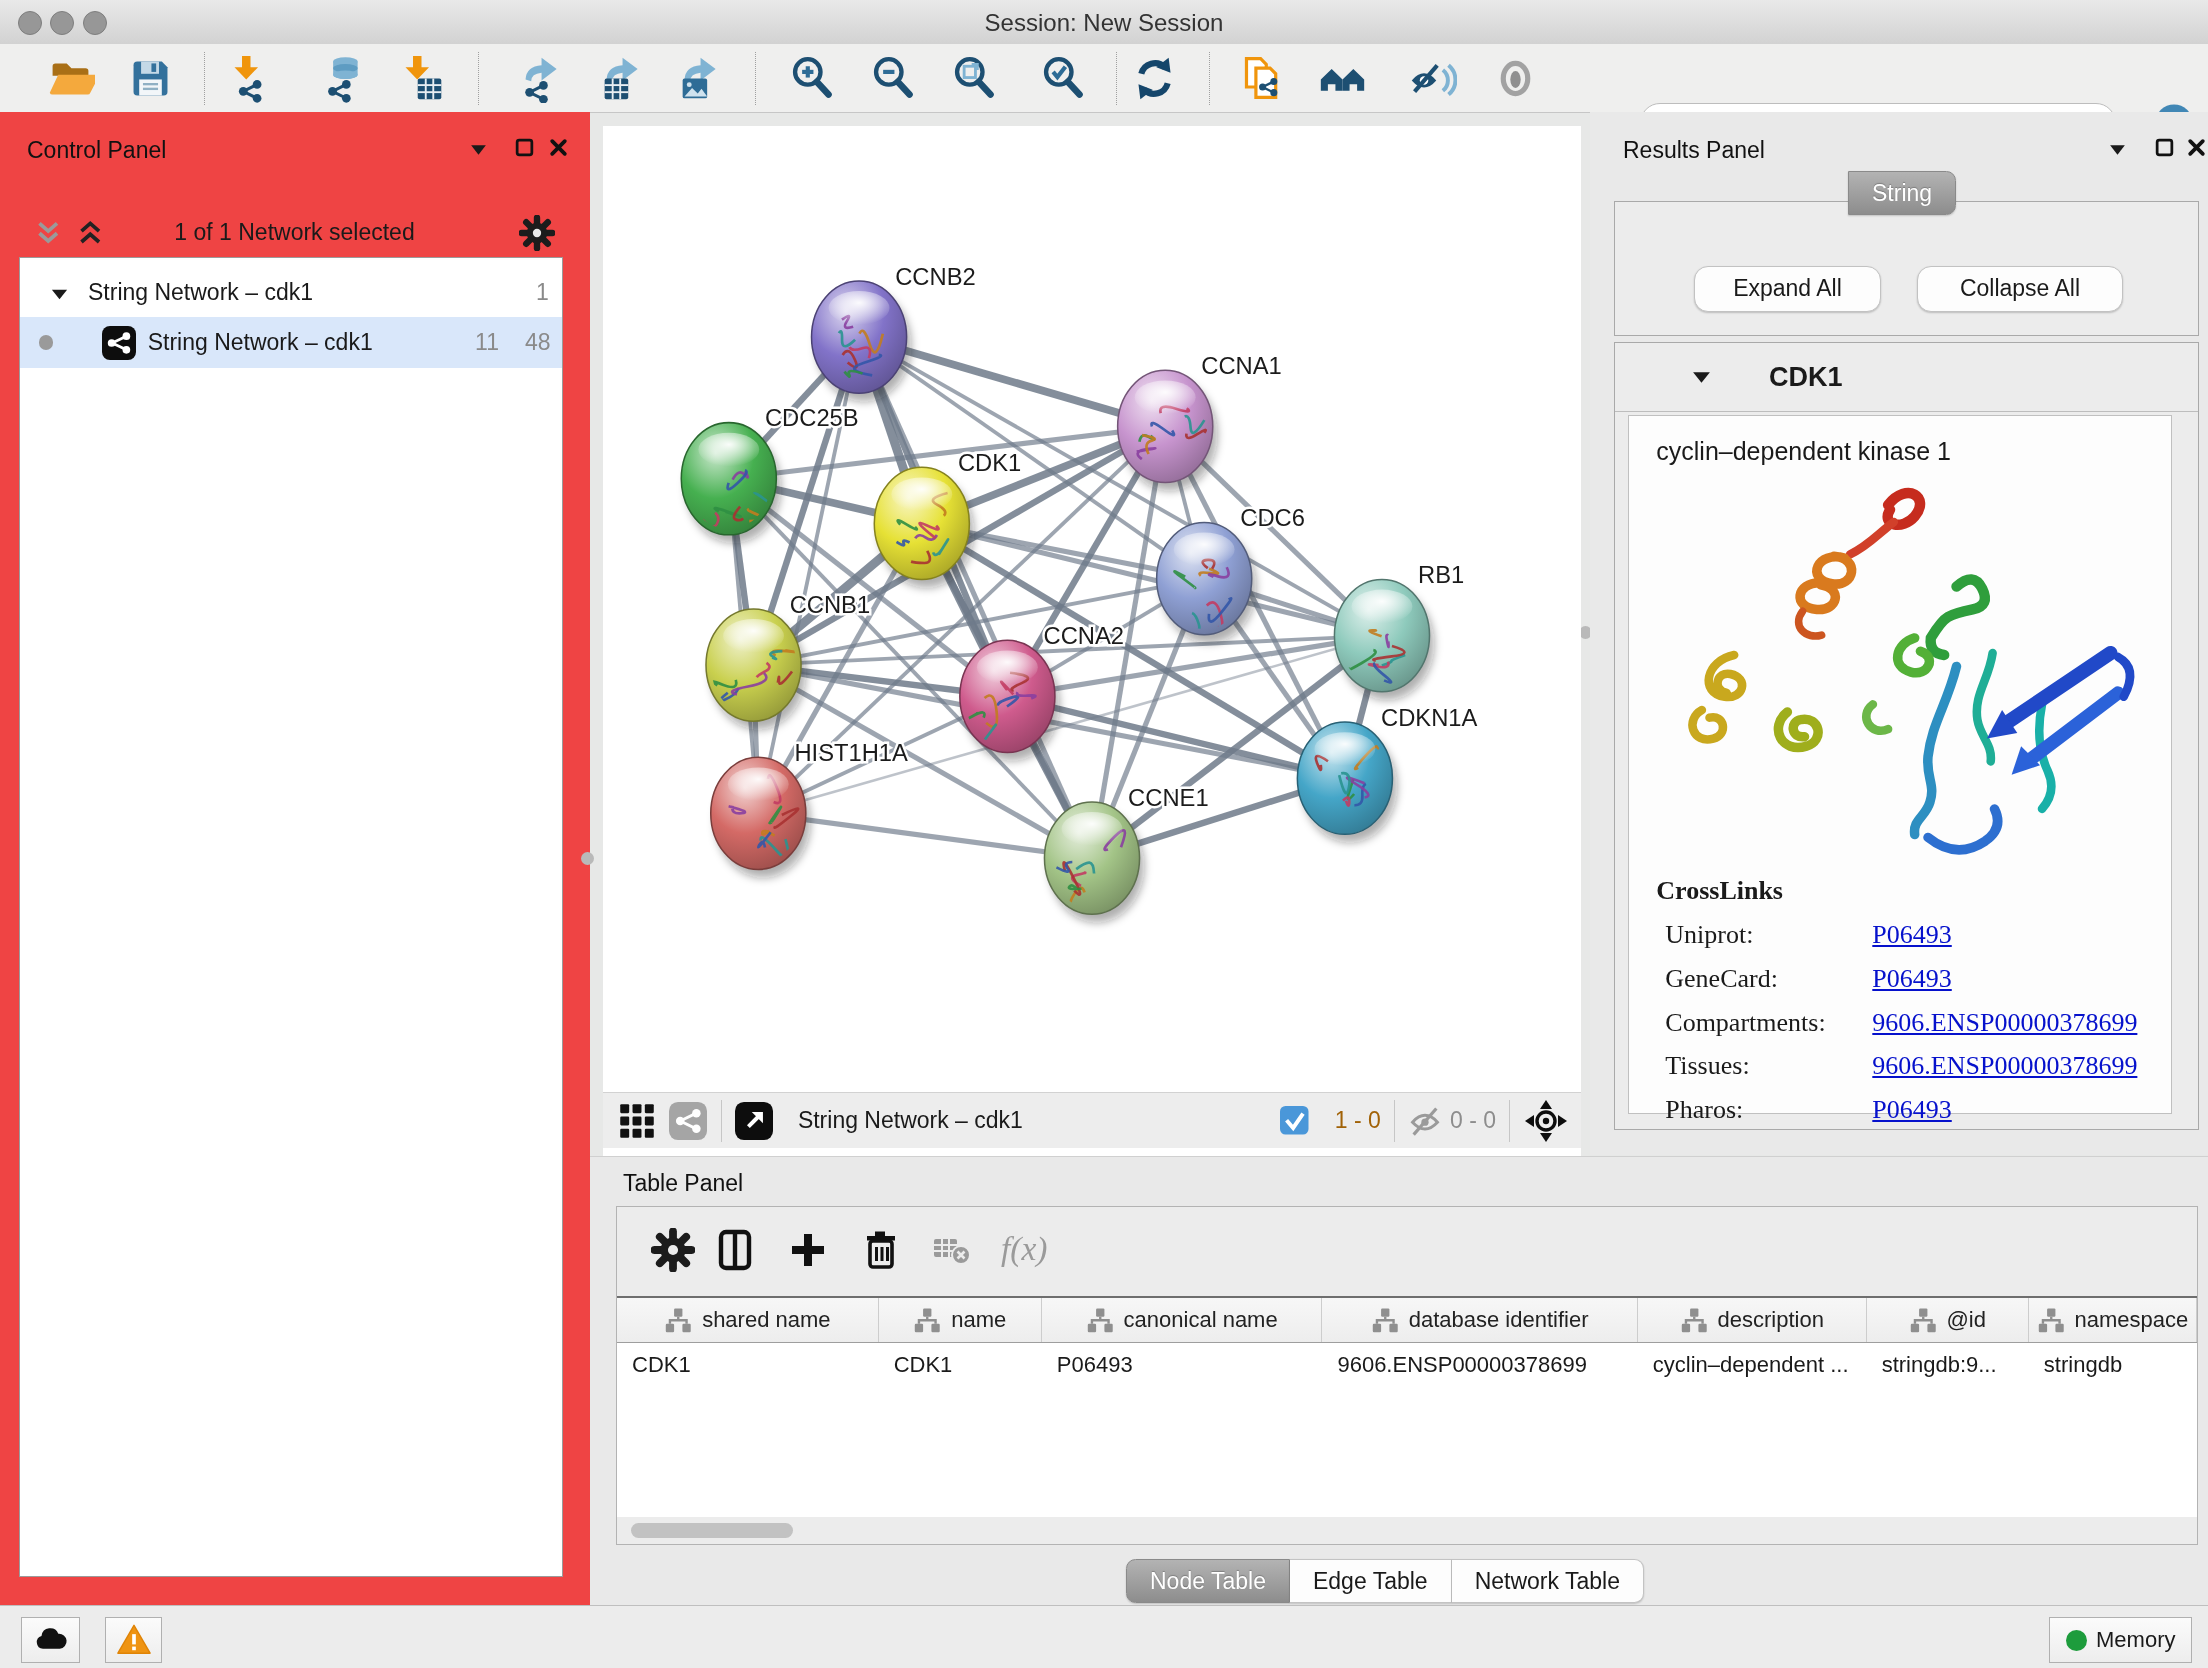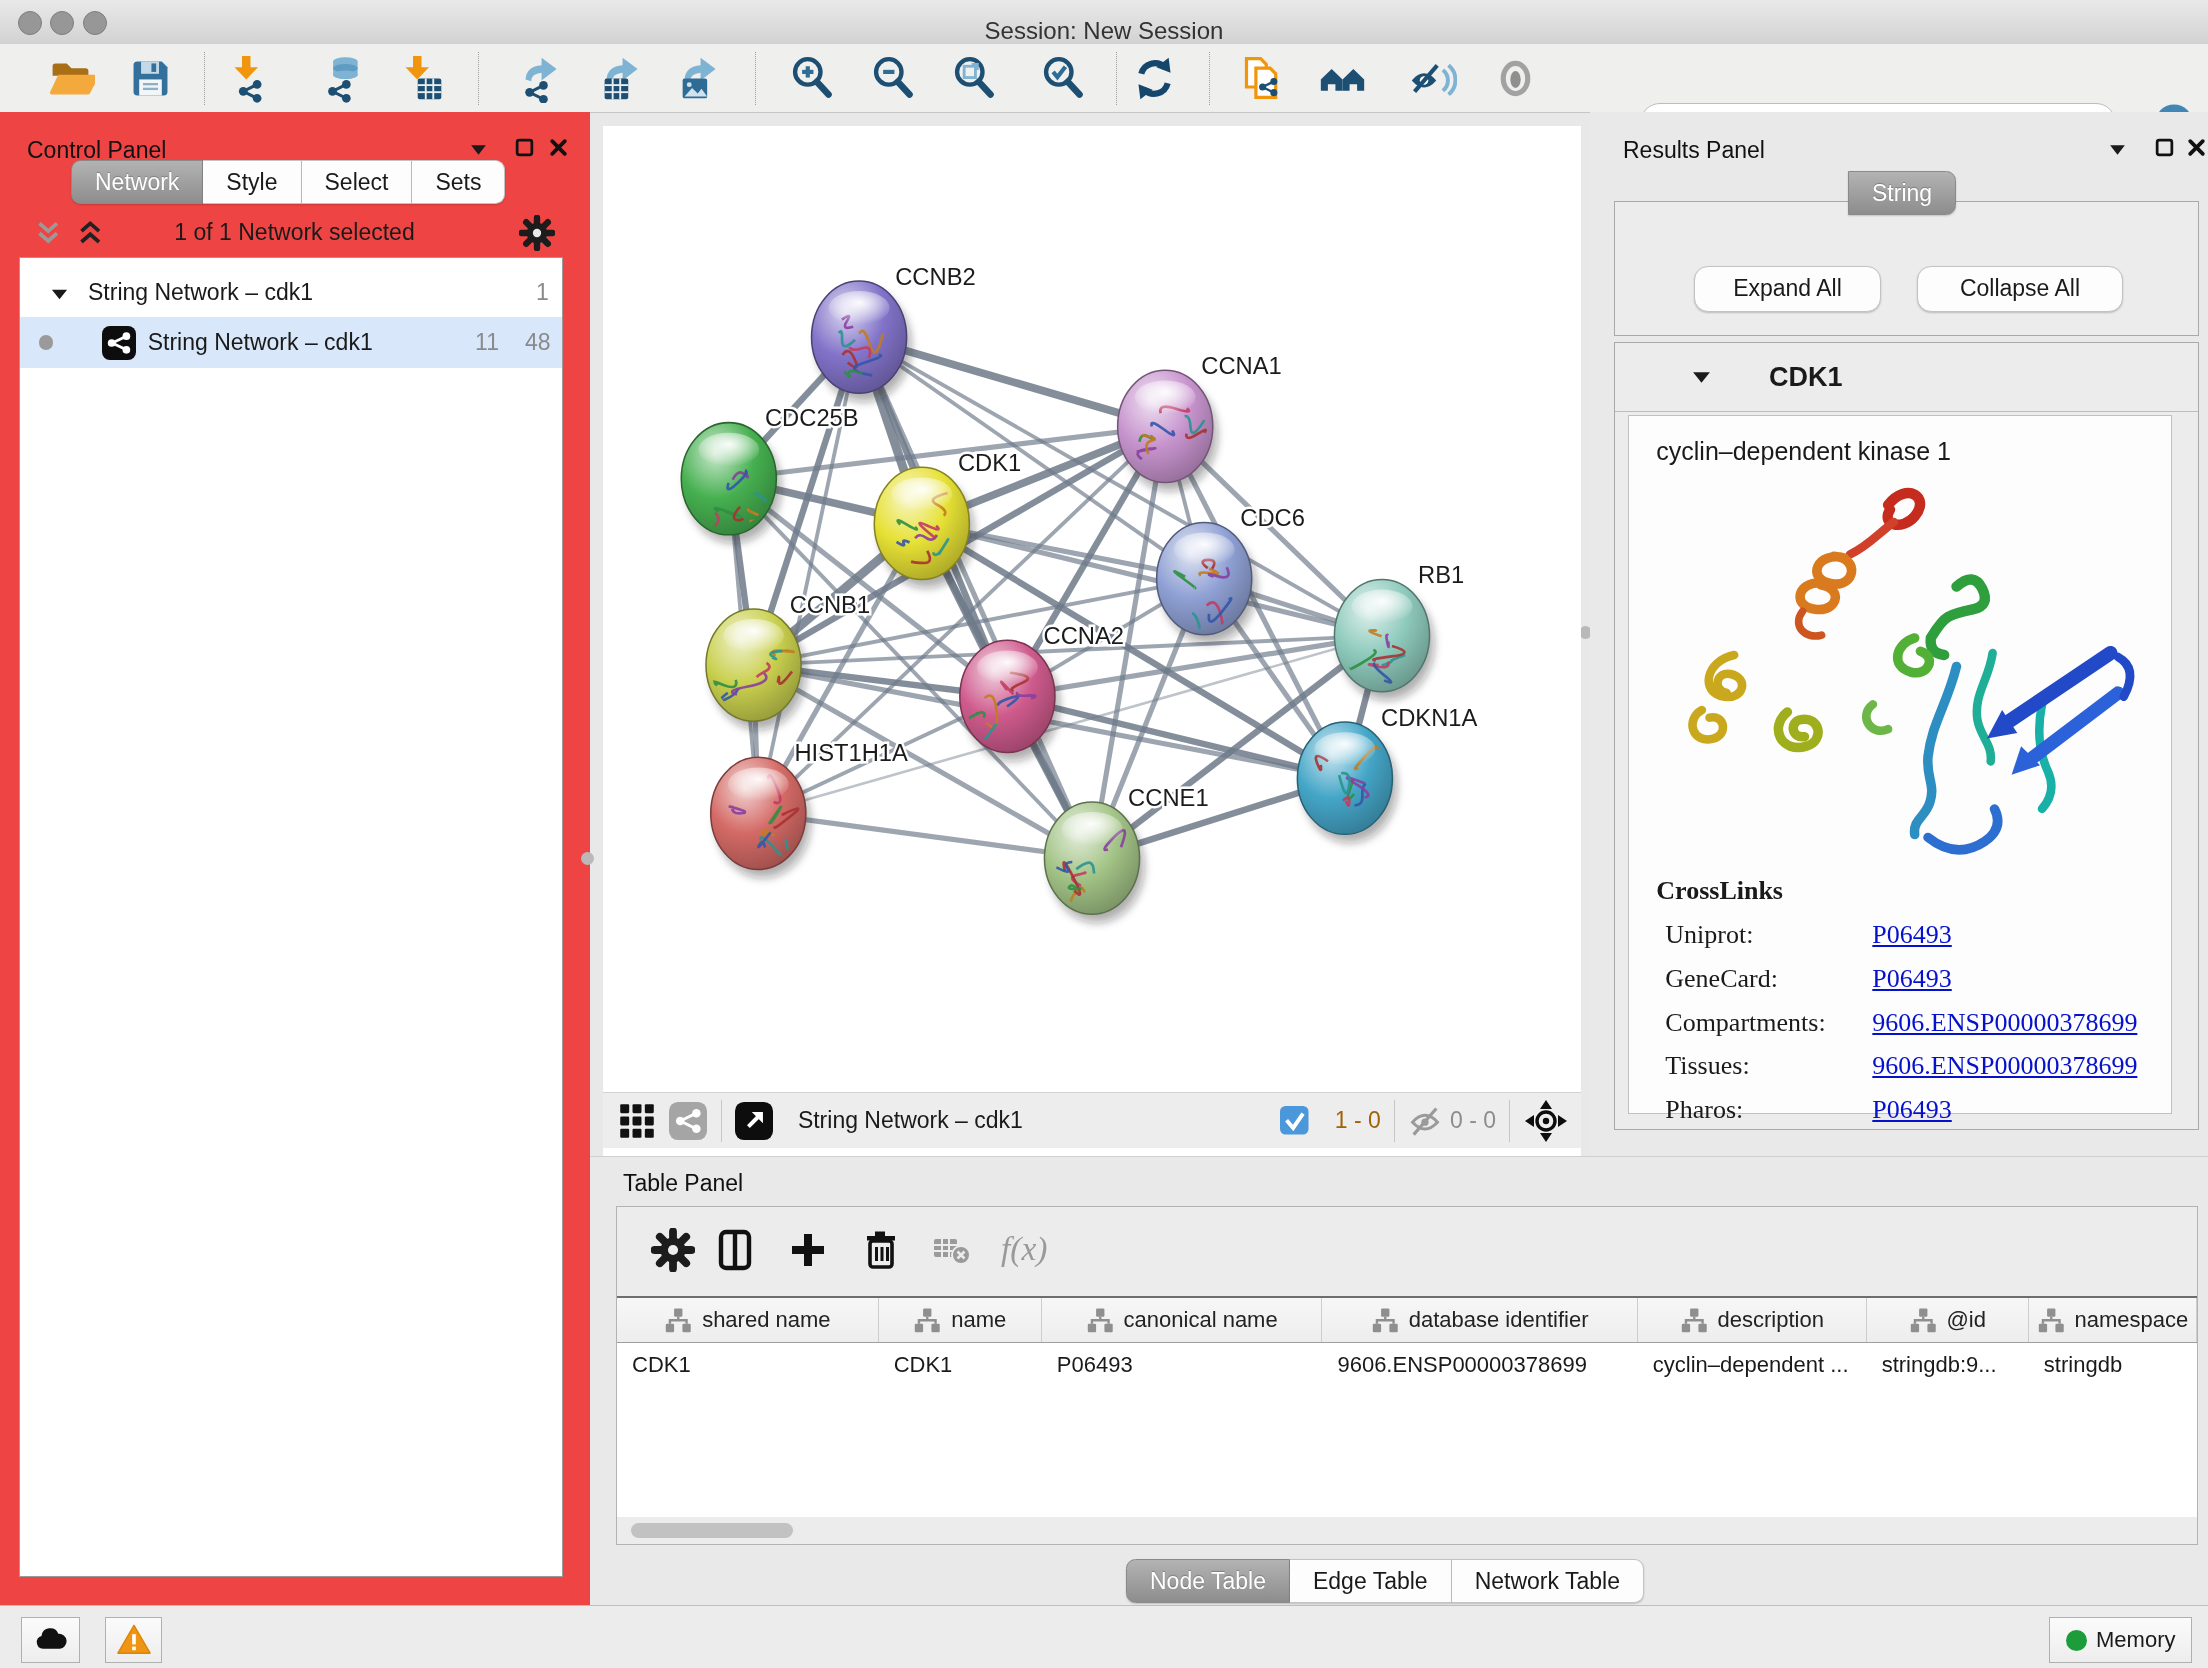--- a/index.html
+++ b/index.html
@@ -1,21 +1,21 @@
 <!DOCTYPE html>
 <html style="font-size:15px"><head>
 <meta charset="utf-8">
 <style>
   html,body{margin:0;padding:0;background:#cfcfcf;}
   #app{position:relative;width:2208px;height:1668px;background:#e7e8e7;font-family:"Liberation Sans",sans-serif;overflow:hidden;color:#1a1a1a;}
   .abs{position:absolute;}
   
   #titlebar{left:0;top:0;width:2208px;height:44px;background:linear-gradient(#e9e9e9,#d2d2d2);border-bottom:1px solid #a8a8a8;}
   .traffic{position:absolute;top:10.5px;width:22px;height:22px;border-radius:50%;background:#979797;border:1px solid #7e7e7e;}
-  #win-title{position:absolute;left:0;right:0;top:8.6px;text-align:center;font-size:24px;color:#333;margin-top:8px;}
+  #win-title{position:absolute;left:0;right:0;top:8.6px;text-align:center;font-size:24px;color:#333;}
   
   #toolbar{left:0;top:44px;width:2208px;height:68px;background:#efefee;border-bottom:1px solid #c6c6c6;}
   .tb-icon{position:absolute;top:9.5px;width:49px;height:49px;cursor:pointer;}
   .tb-icon svg{width:100%;height:100%;}
   .tb-sep{position:absolute;top:7.6px;width:0;height:53px;border-left:1.9px dotted #9f9f9f;}
   #search-box{position:absolute;left:1640px;top:59px;width:476px;height:40px;background:#fff;border:1px solid #bdbdbd;border-radius:20px;display:flex;align-items:center;padding-left:13.3px;box-sizing:border-box;}
   #search-box svg{width:25px;height:25px;flex:0 0 auto;}
   #search-input{border:none;outline:none;flex:1;font-size:21px;background:transparent;margin-left:7.6px;font-family:inherit;}
   #help-btn{position:absolute;left:2152px;top:57px;width:44px;height:44px;}
   
@@ -262,26 +262,20 @@
     <div id="cp-header" class="panel-title">Control Panel</div>
     <span class="win-ic" style="position:absolute;left:468px;top:27px"><svg viewBox="0 0 20 20">
           <path d="M3 6 h14 l-7 9z" fill="#1a1a1a"></path>
         </svg></span>
     <span class="win-ic" style="position:absolute;left:514px;top:25px"><svg viewBox="0 0 20 20">
           <rect x="3" y="3" width="14" height="14" rx="2" fill="none" stroke="#111" stroke-width="2.6"></rect>
         </svg></span>
     <span class="win-ic" style="position:absolute;left:548px;top:25px"><svg viewBox="0 0 20 20">
           <path d="M4 4 L16 16 M16 4 L4 16" stroke="#111" stroke-width="3.6" stroke-linecap="round"></path>
         </svg></span>
-    <div class="seg" style="position:absolute;left:71px;top:48px" id="cp-tabs">
-        <div class="tab active">Network</div>
-        <div class="tab">Style</div>
-        <div class="tab">Select</div>
-        <div class="tab">Sets</div>
-      </div>
     <span class="win-ic" style="position:absolute;left:34px;top:107px;width:28.5px;height:28.5px"><svg viewBox="0 0 26 26">
           <path d="M5 4 l8 7 8 -7 M5 13 l8 7 8 -7" stroke="#9a9a9a" stroke-width="3.4" fill="none"></path>
         </svg></span>
     <span class="win-ic" style="position:absolute;left:76px;top:107px;width:28.5px;height:28.5px"><svg viewBox="0 0 26 26">
           <path d="M5 11 l8 -7 8 7 M5 21 l8 -7 8 7" stroke="#222" stroke-width="3.4" fill="none"></path>
         </svg></span>
     <div style="position:absolute;left:114px;top:107px;width:361px;text-align:center;font-size:23px">1 of 1 Network selected</div>
     <span class="win-ic" style="position:absolute;left:519px;top:103px;width:36px;height:36px"><svg viewBox="0 0 26 26">
           <g stroke="#1c1c1c" stroke-width="4.6" stroke-linecap="round">
             <line x1="13" y1="13" x2="24" y2="13"></line>

